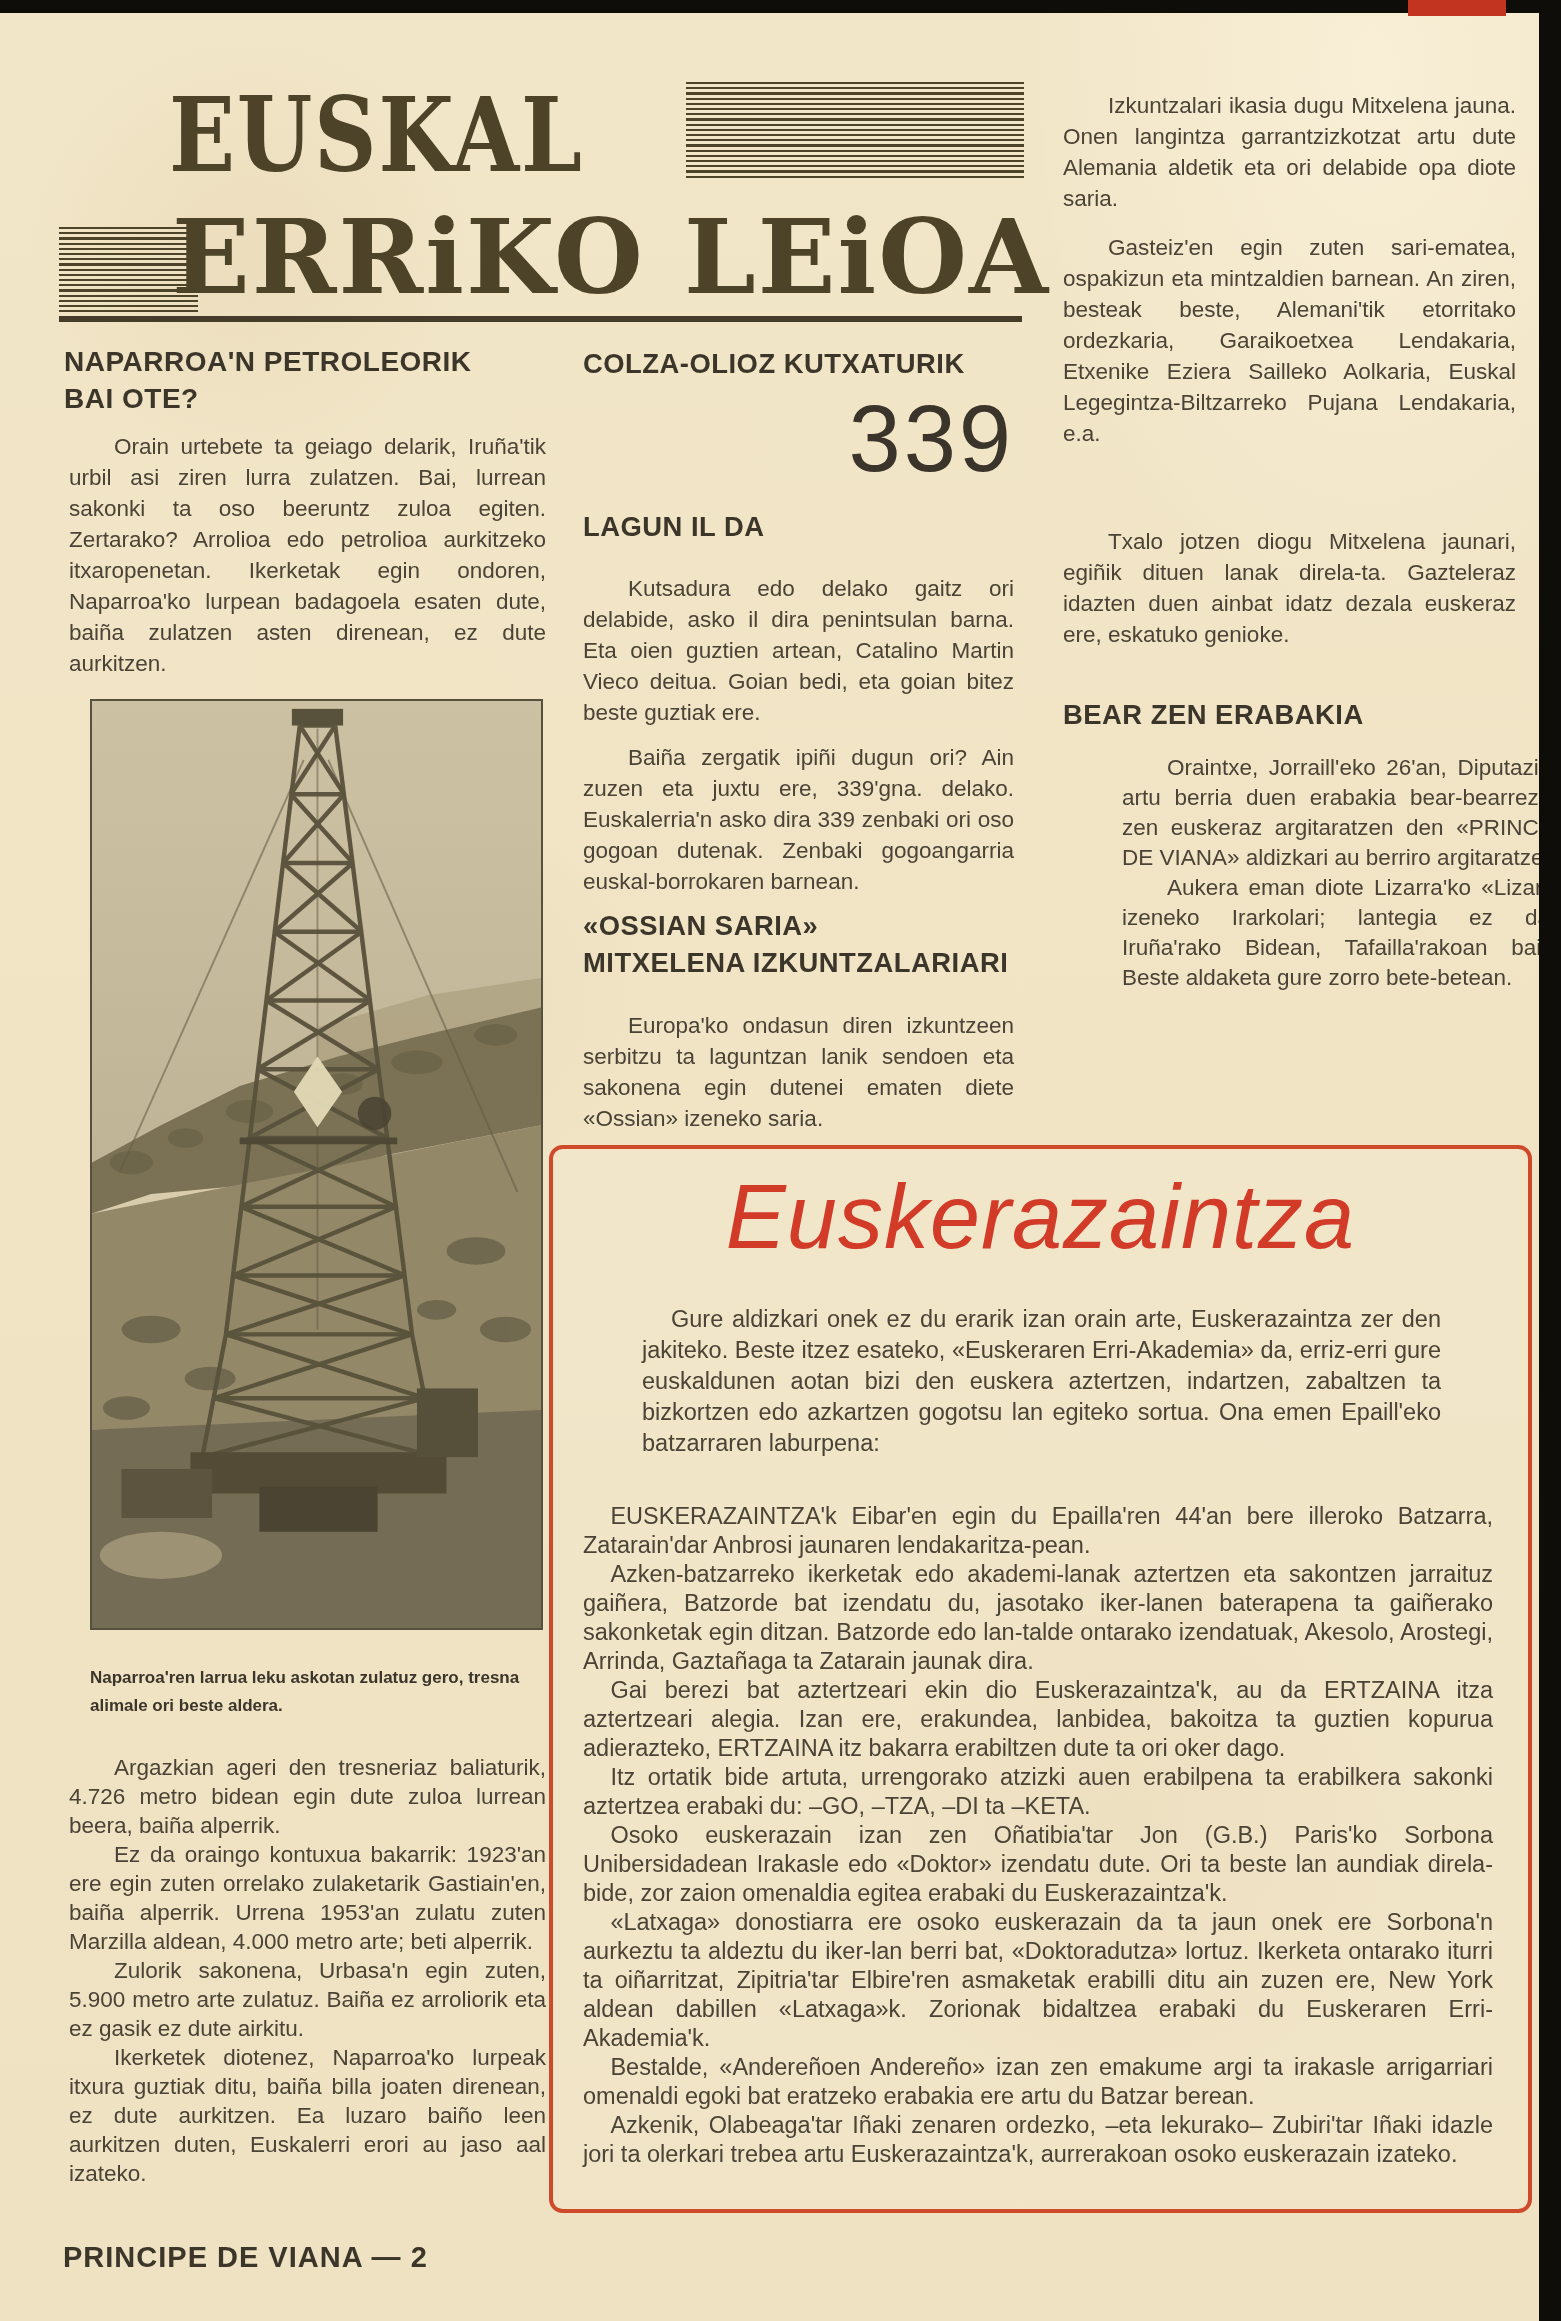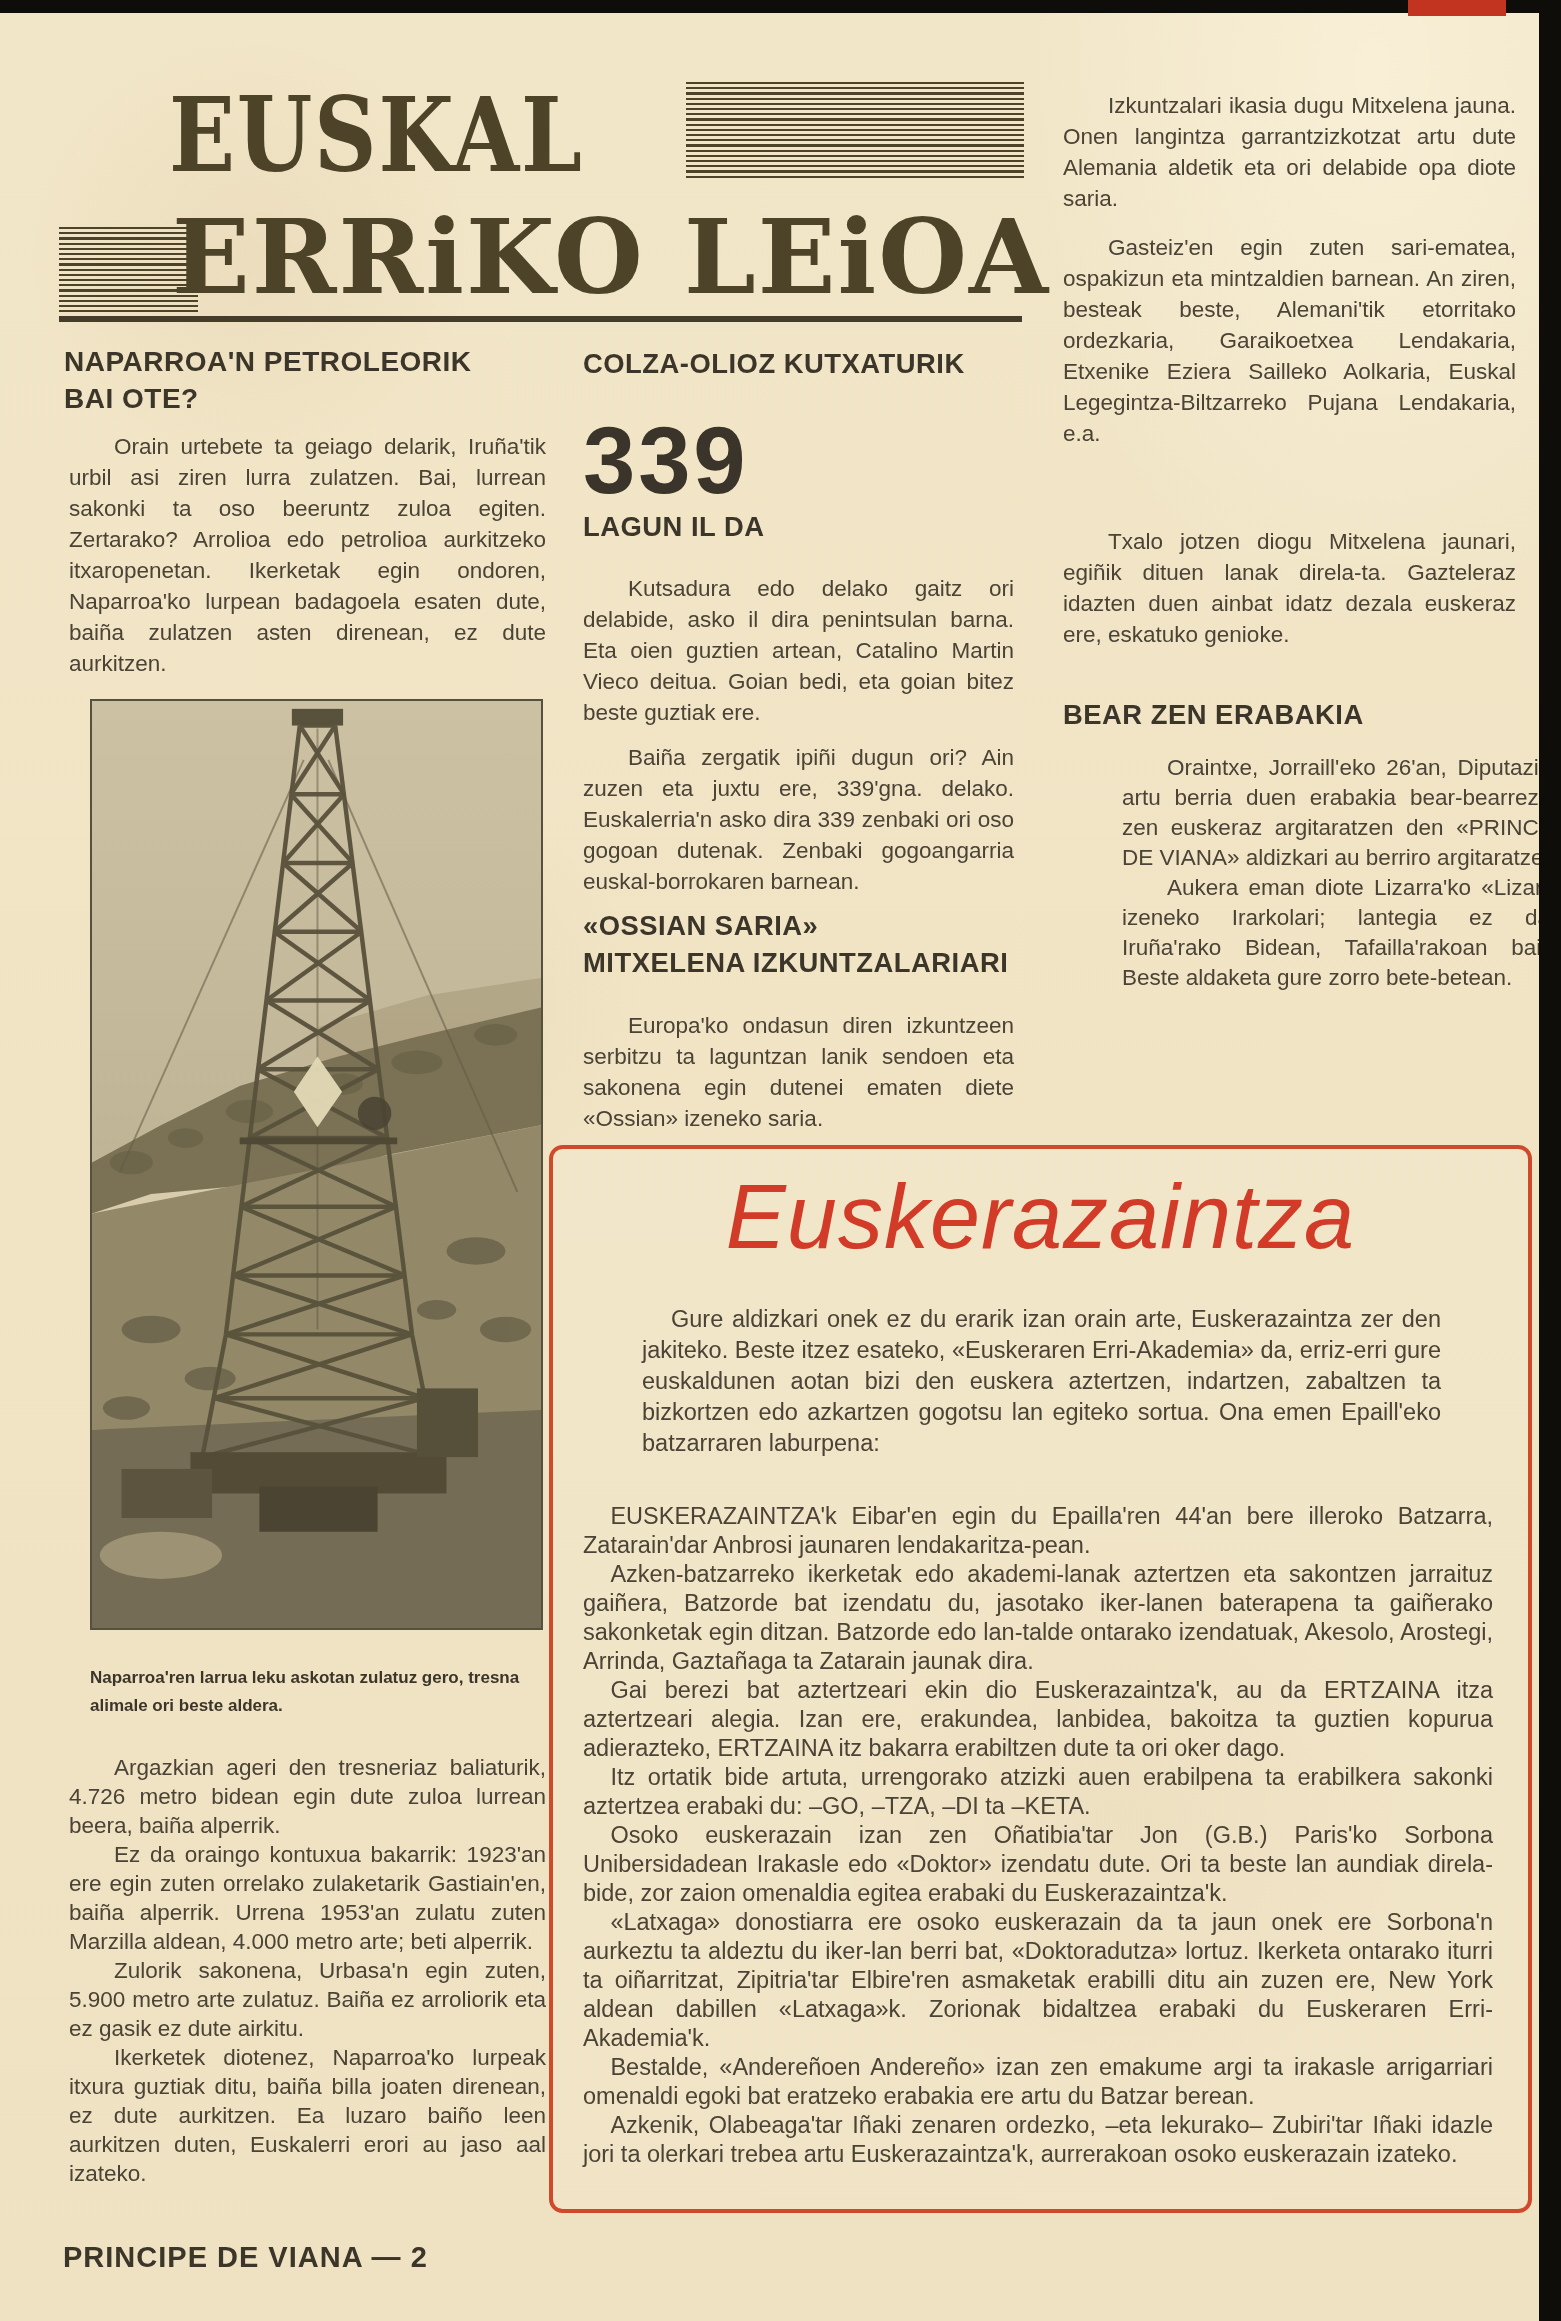--- a/index.html
+++ b/index.html
@@ -27,21 +27,21 @@
   #mh-rule{position:absolute;left:59px;top:316px;width:963px;height:5.9px;background:#453d2a;}
 
   .col-head{position:absolute;font-weight:bold;font-size:27.4px;line-height:37px;text-align:left;color:#3c362a;letter-spacing:0.5px;}
   .body-text{position:absolute;font-size:22.5px;line-height:31px;text-align:justify;color:#4a4336;}
   .body-text p{margin:0;text-indent:45px;}
 
   #hl-left{left:64px;top:343px;width:480px;font-size:28px;}
   #p-intro{left:69px;top:431px;width:477px;}
 
   #hl-colza{left:583px;top:345px;width:431px;}
-  #num-339{position:absolute;left:583px;top:412px;width:431px;text-align:left;font-size:94px;line-height:98px;font-weight:bold;letter-spacing:2.9px;color:#3a342a;}
+  #num-339{position:absolute;left:583px;top:390px;width:431px;text-align:right;font-size:94px;line-height:98px;font-weight:normal;letter-spacing:2.9px;color:#3a342a;}
   #hl-lagun{left:583px;top:508px;width:431px;}
   #mid-p1{left:583px;top:573px;width:431px;}
   #mid-p2{left:583px;top:742px;width:431px;}
   #hl-ossian{left:583px;top:907px;width:431px;}
   #mid-p3{left:583px;top:1010px;width:431px;}
 
   #r-p1{left:1063px;top:90px;width:453px;}
   #r-p2{left:1063px;top:232px;width:453px;}
   #r-p3{left:1063px;top:526px;width:453px;}
   #hl-bear{left:1063px;top:696px;width:453px;}

